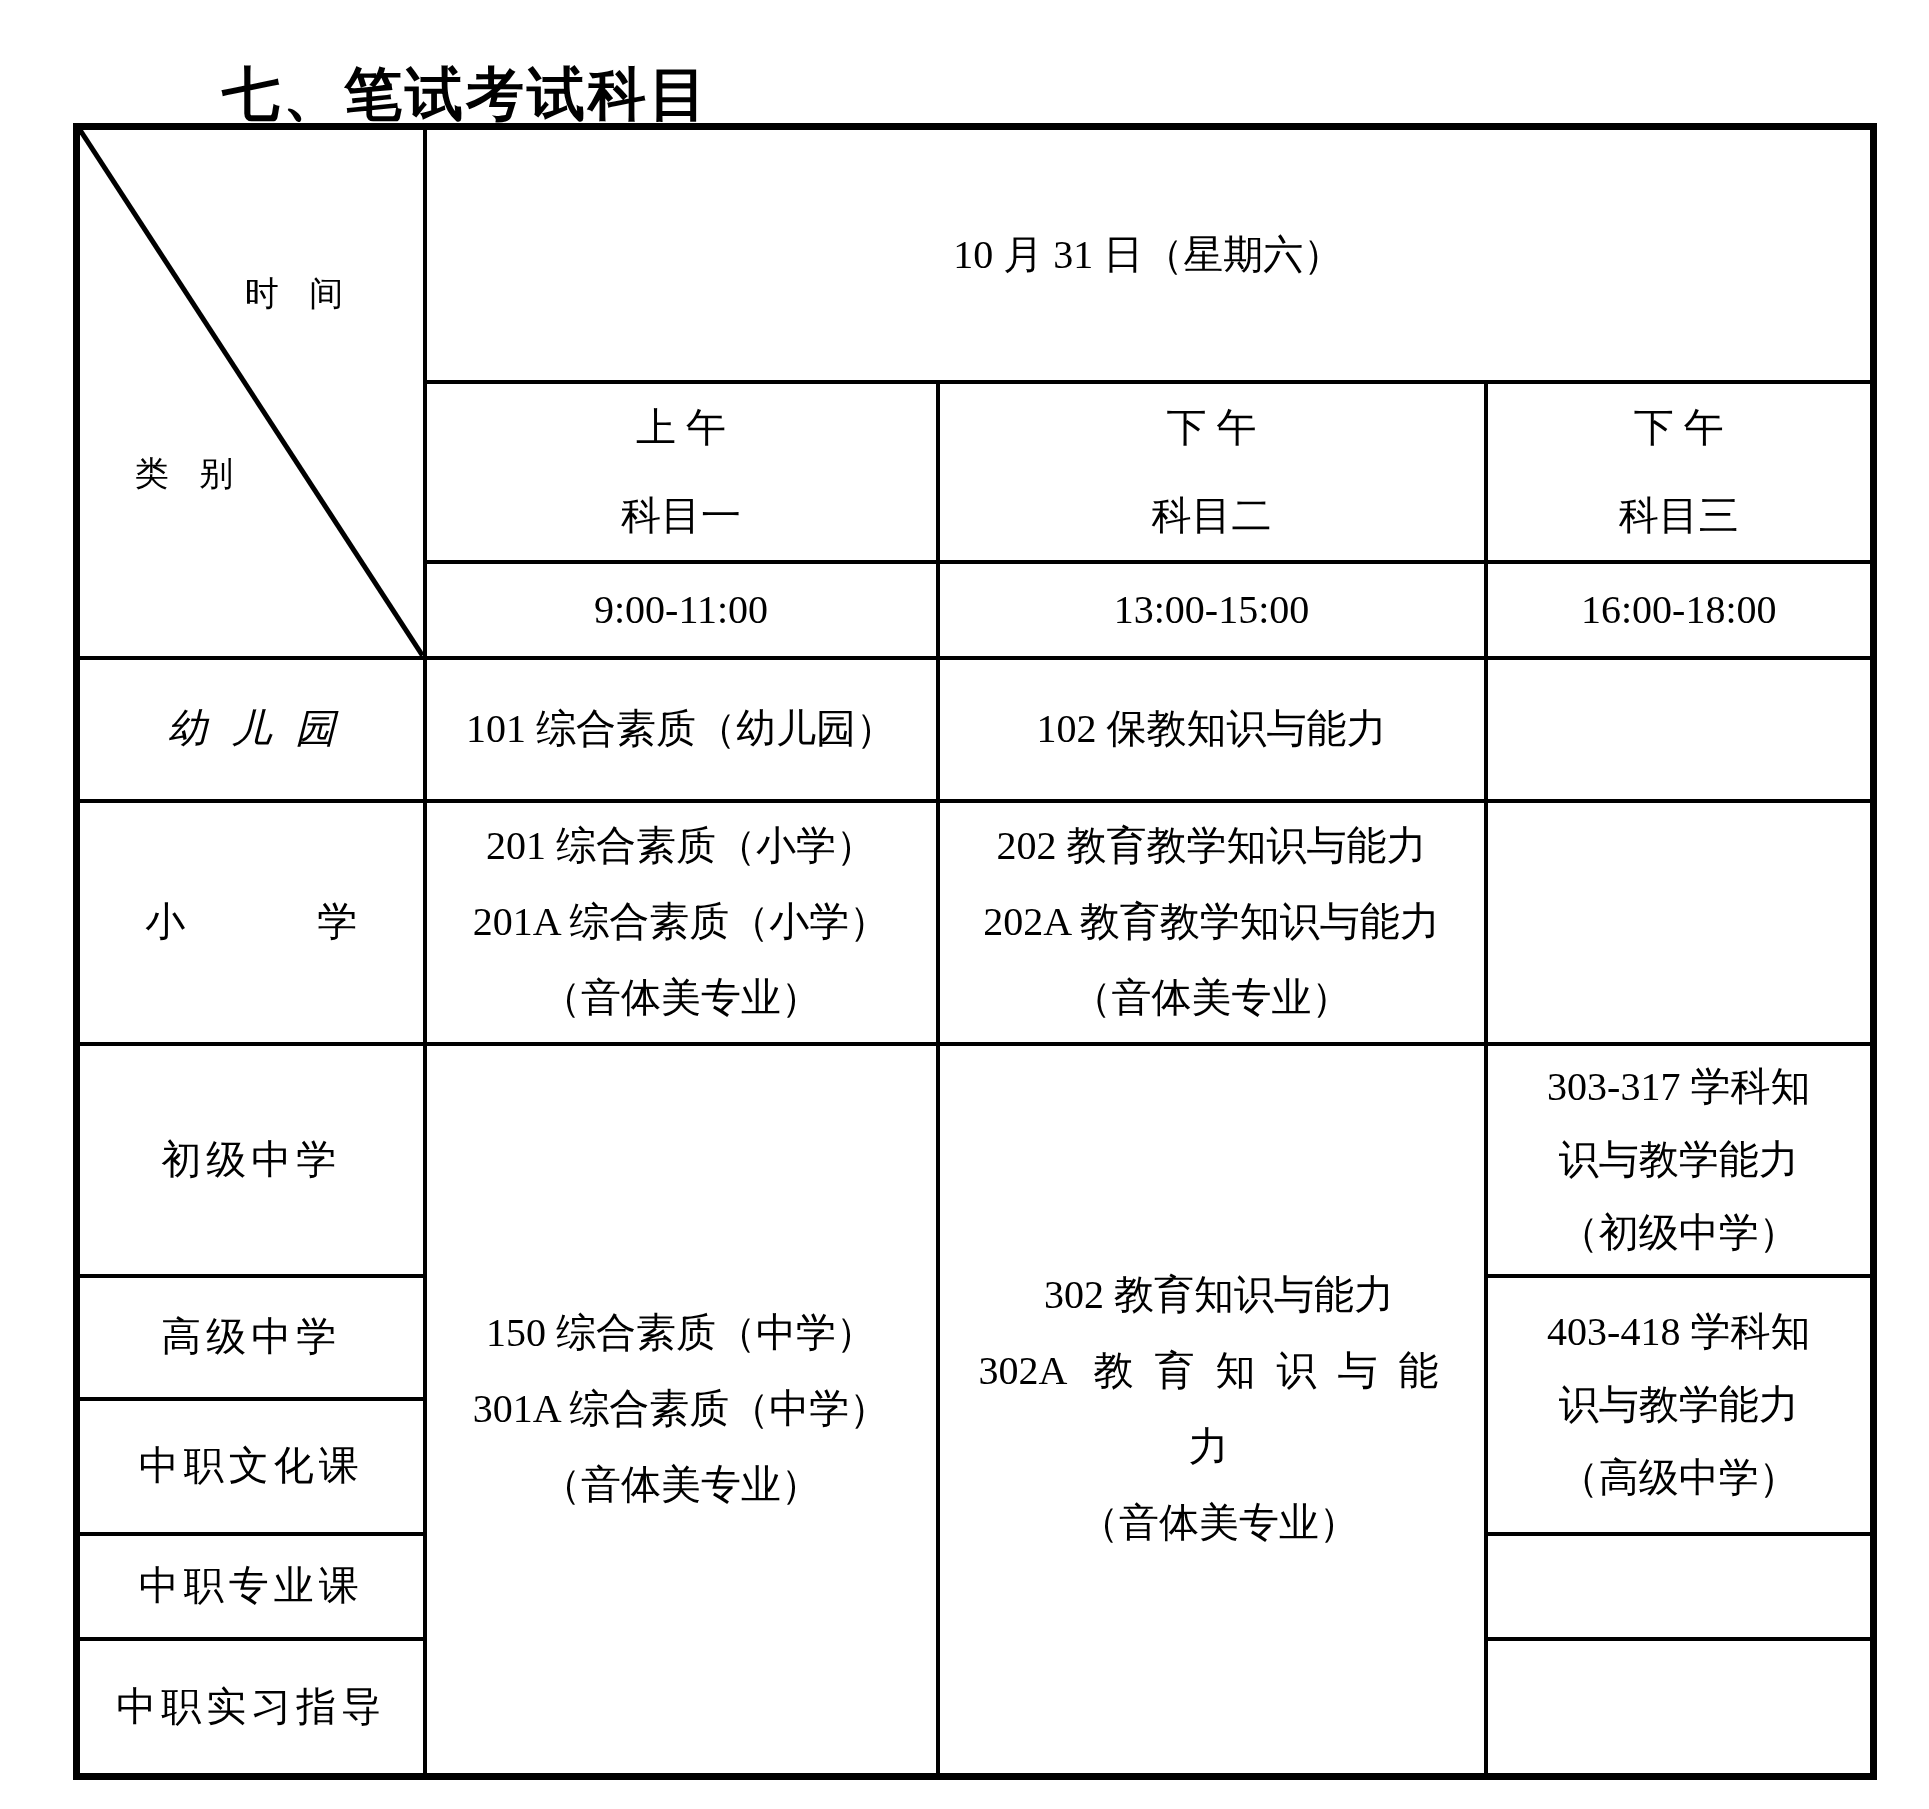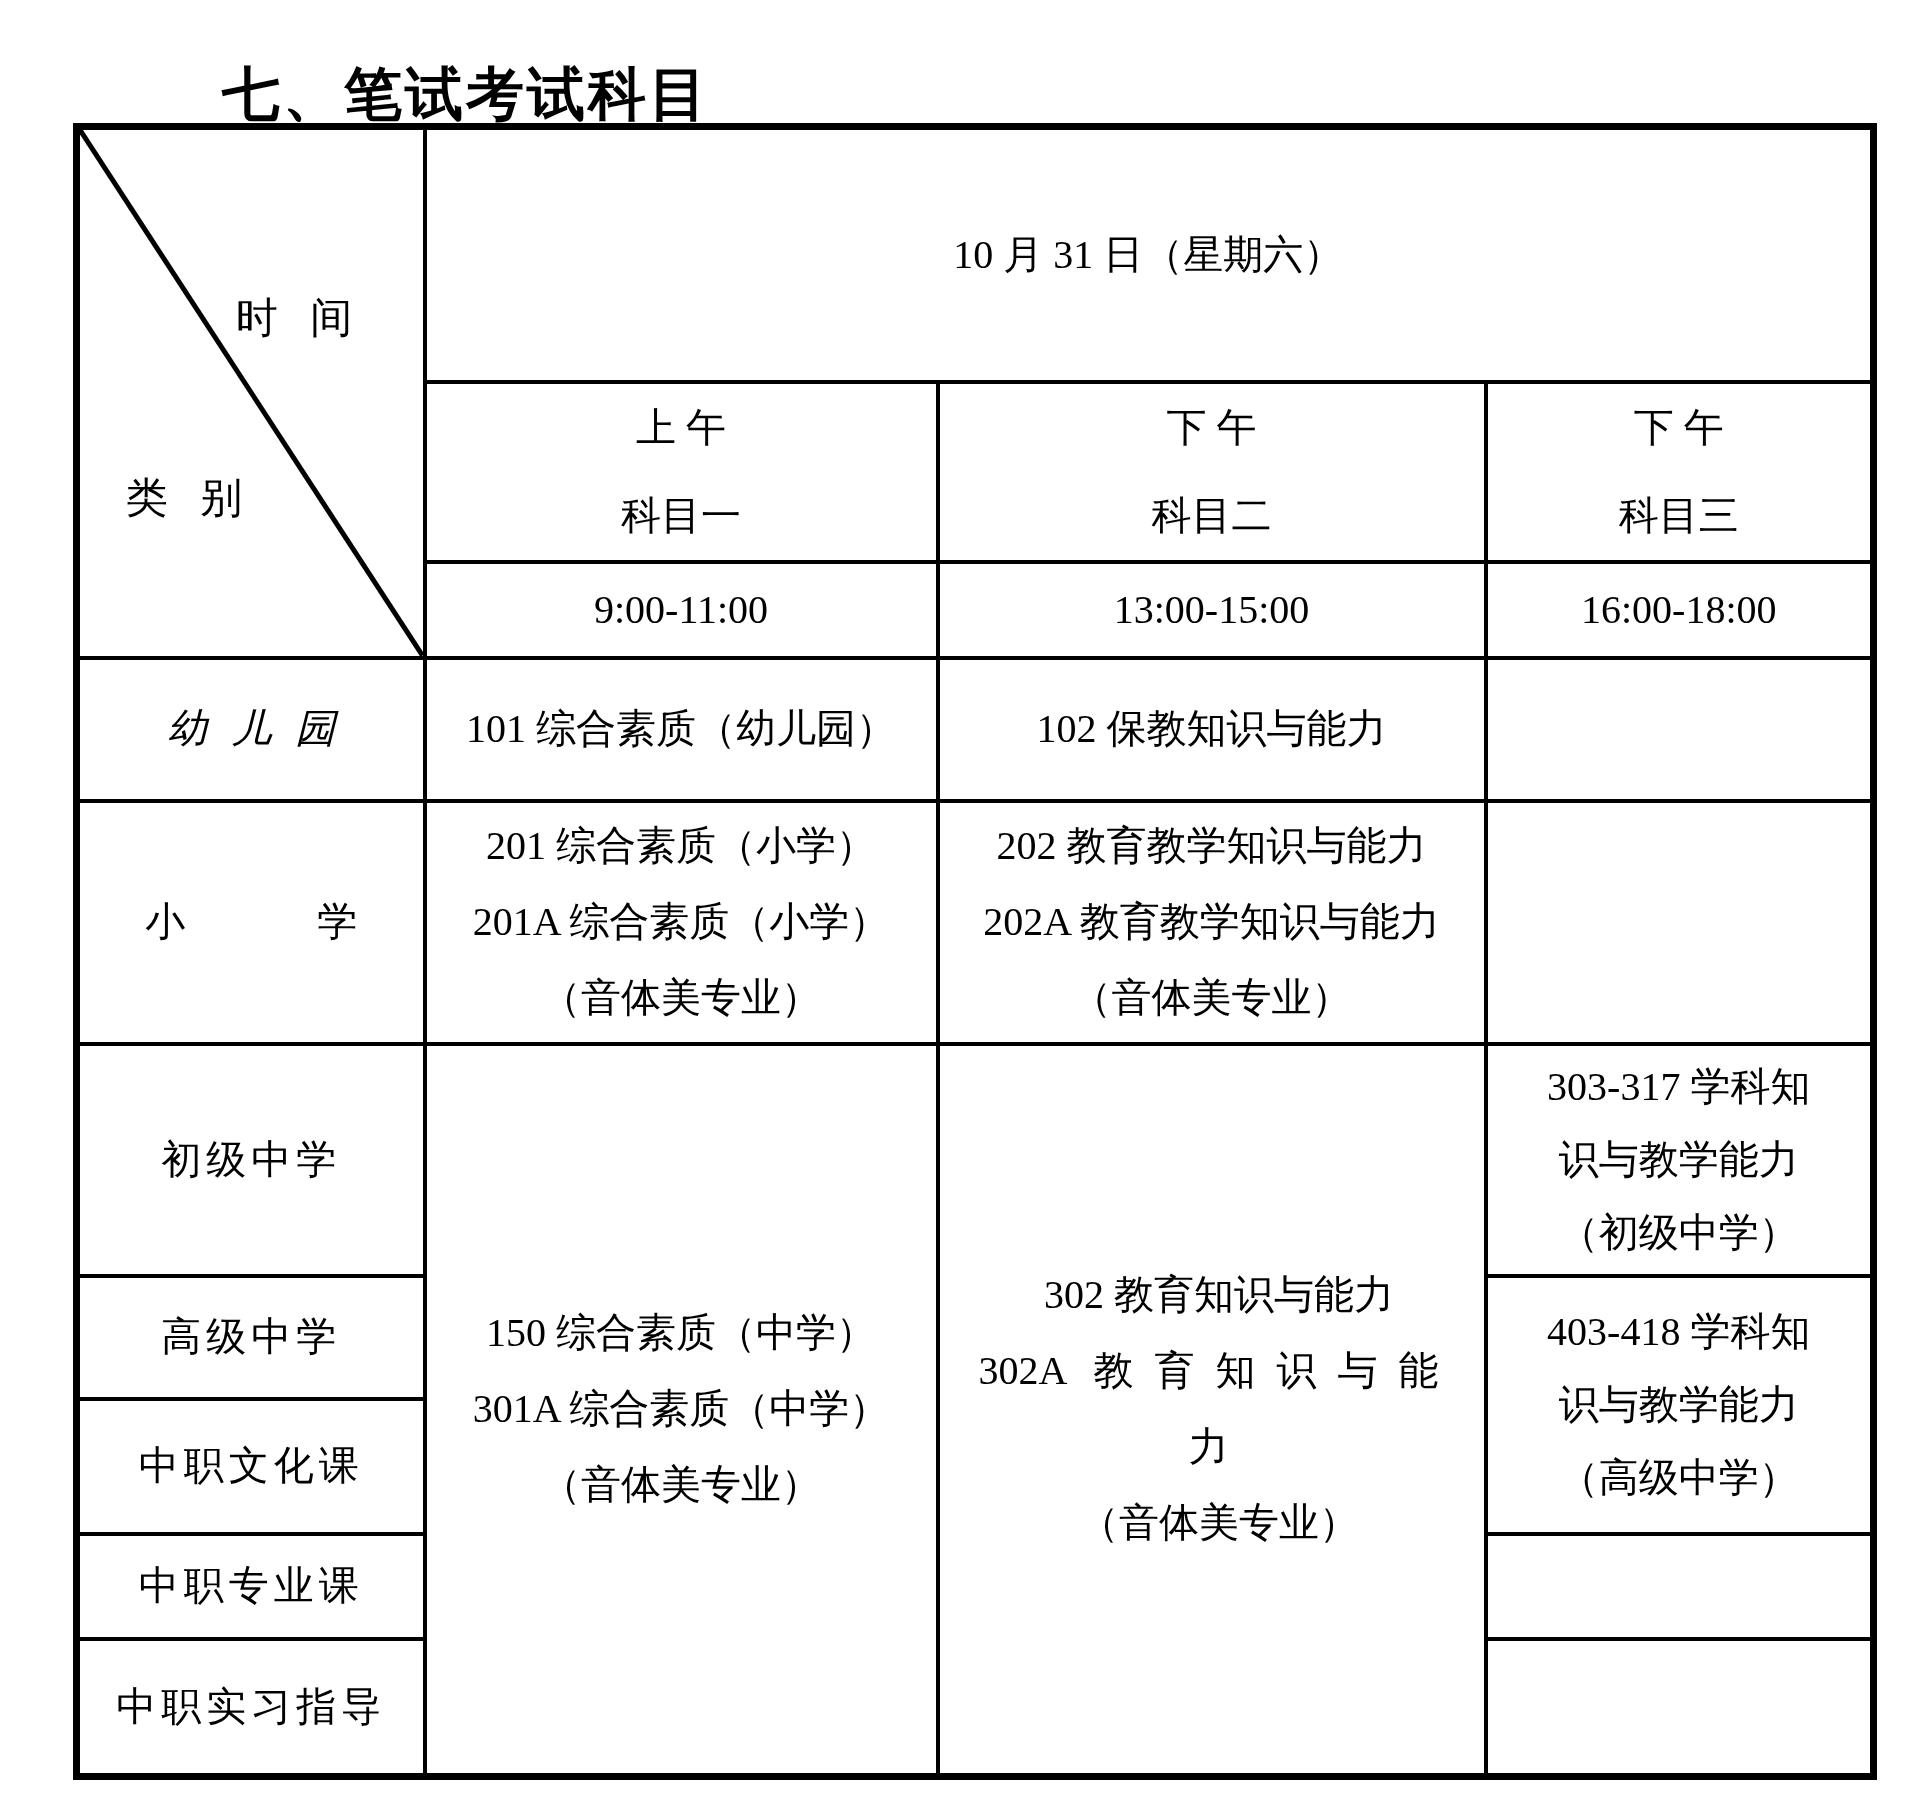--- a/index.html
+++ b/index.html
@@ -44,21 +44,21 @@
     overflow: hidden;
   }
   
   td.hdr-b { border-bottom-width: 6px; }
   td.col-sep { border-left-width: 6px; border-right-width: 6px; }
 
   
   td.corner { position: relative; }
   .corner-box { position: relative; width: 100%; height: 100%; }
   .corner-box svg { position: absolute; left: 0; top: 0; width: 100%; height: 100%; display: block; }
-  .corner-label { position: absolute; transform: translate(-50%, -50%); font-size: 42px; word-spacing: 22px; white-space: nowrap; margin-top: 24px; }
+  .corner-label { position: absolute; transform: translate(-50%, -50%); font-size: 34px; word-spacing: 22px; white-space: nowrap; }
   .corner-time { left: 214px; top: 164px; }
   .corner-cat  { left: 104px; top: 344px; text-align: center; }
 
   .date-cell { font-size: 40px; }
 
   .session-cell div { line-height: 88px; }
   .time-cell { font-size: 40px; }
 
   .cat-label { letter-spacing: 5px; }
   .cat-kg { letter-spacing: 0; word-spacing: 14px; font-style: italic; }

